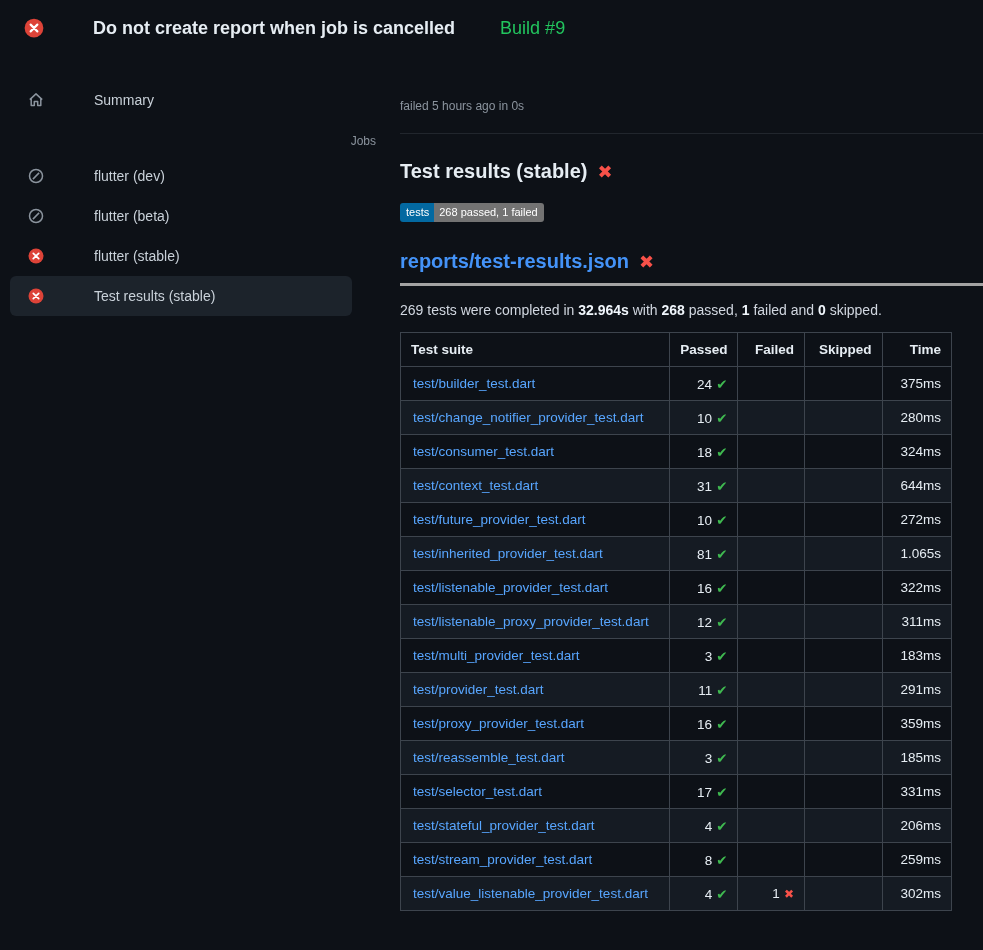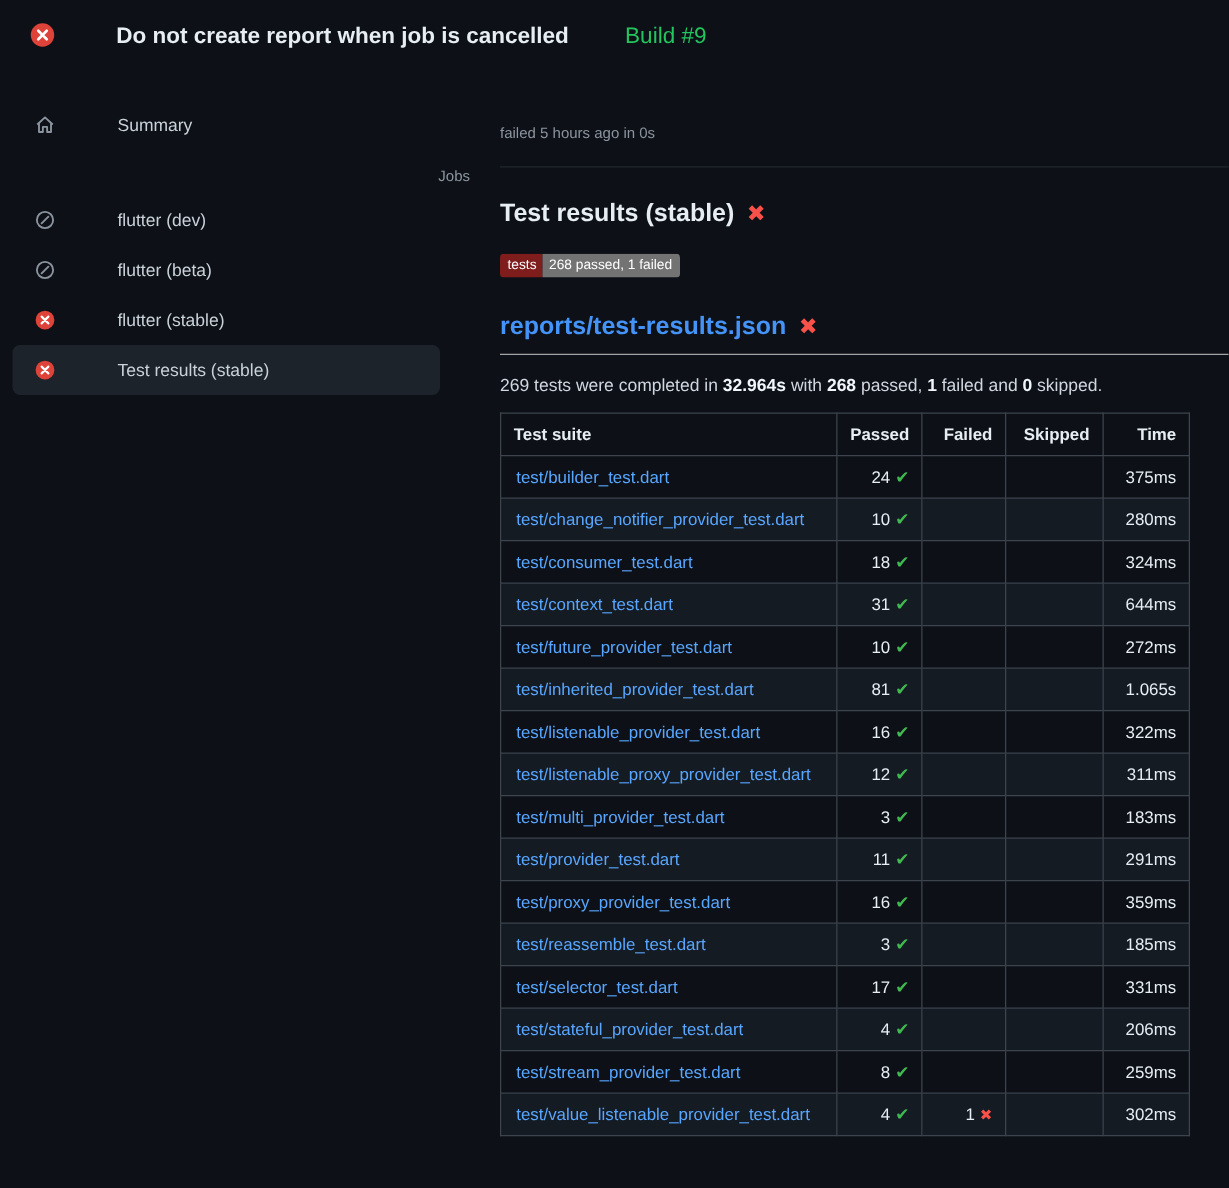--- a/index.html
+++ b/index.html
@@ -48,28 +48,28 @@
 
   .check-title-row { display:flex; align-items:center; margin-top:26px; }
   .check-title { font-size:20px; font-weight:700; color:#e6edf3; }
   .h-x {
     color:#f85149; font-weight:900; font-size:18px; margin-left:10px;
     font-family:"DejaVu Sans",sans-serif;
   }
 
   .badge { display:inline-flex; margin-top:20px; font-size:11px; line-height:1;
            border-radius:3px; overflow:hidden; font-family:"Liberation Sans",sans-serif; }
-  .badge .b-label { background:#7f1d1d; color:#fff; padding:4px 5px 4px 6px; }
+  .badge .b-label { background:#0369a1; color:#fff; padding:4px 5px 4px 6px; }
   .badge .b-value { background:#737373; color:#fff; padding:4px 6px 4px 5px; }
 
   .report-heading {
     display:flex; align-items:center;
     margin:28px -31px 0 0;
     padding-bottom:10px;
-    border-bottom:1px solid #a3a3a3;
+    border-bottom:3px solid #a3a3a3;
   }
   .report-heading a { font-size:20px; font-weight:700; color:#4493f8; }
 
   .summary-line { margin-top:16px; color:#d1d7e0; font-size:14px; }
   .summary-line b { color:#f0f6fc; }
 
   
   table.results {
     margin-top:14px;
     border-collapse:collapse;

